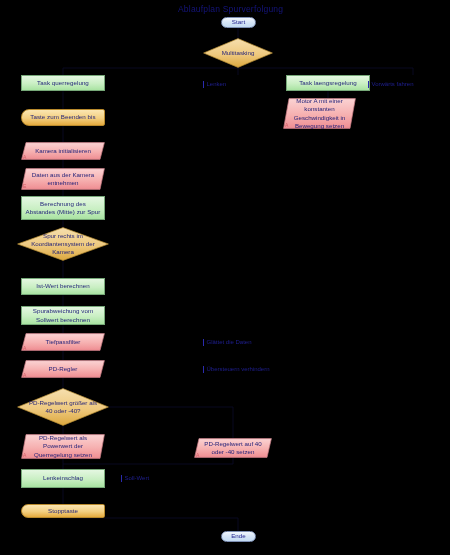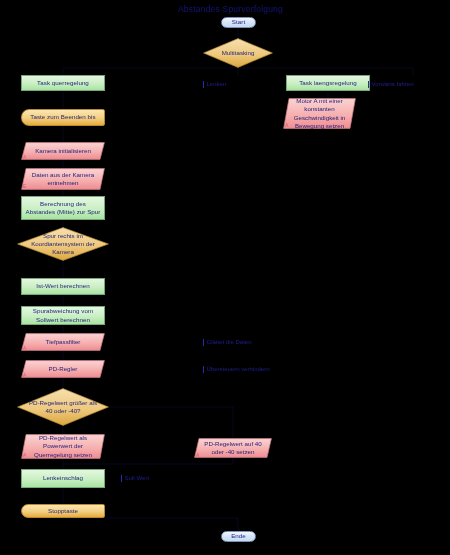--- a/index.html
+++ b/index.html
@@ -152,21 +152,21 @@
     <line x1="109" y1="407" x2="233" y2="407" stroke="#0b0b2a" stroke-width="0.8"></line>
     <line x1="233" y1="407" x2="233" y2="438" stroke="#0b0b2a" stroke-width="0.8"></line>
     <line x1="63" y1="459" x2="63" y2="469" stroke="#0b0b2a" stroke-width="0.8"></line>
     <line x1="233" y1="458" x2="233" y2="464" stroke="#0b0b2a" stroke-width="0.8"></line>
     <line x1="233" y1="464" x2="63" y2="464" stroke="#0b0b2a" stroke-width="0.8"></line>
     <line x1="63" y1="488" x2="63" y2="504" stroke="#0b0b2a" stroke-width="0.8"></line>
     <line x1="63" y1="518" x2="238" y2="518" stroke="#0b0b2a" stroke-width="0.8"></line>
     <line x1="238" y1="518" x2="238" y2="531" stroke="#0b0b2a" stroke-width="0.8"></line>
   </svg>
 
-<div class="title" style="left:178px; top:4px;">Abstandes Spurverfolgung</div>
+<div class="title" style="left:178px; top:4px;">Ablaufplan Spurverfolgung</div>
 
 <div class="node terminator" style="left:221px; top:17px; width:35px; height:11px;">Start</div>
 
 <div class="diamond-wrap" style="left:203px; top:38px; width:70px; height:30px;">
   <svg viewBox="0 0 70 30" preserveAspectRatio="none">
     <defs>
       <linearGradient id="gDia" x1="0" y1="0" x2="0" y2="1">
         <stop offset="0%" stop-color="#f6dfae"></stop>
         <stop offset="55%" stop-color="#eec97f"></stop>
         <stop offset="100%" stop-color="#dca83f"></stop>

